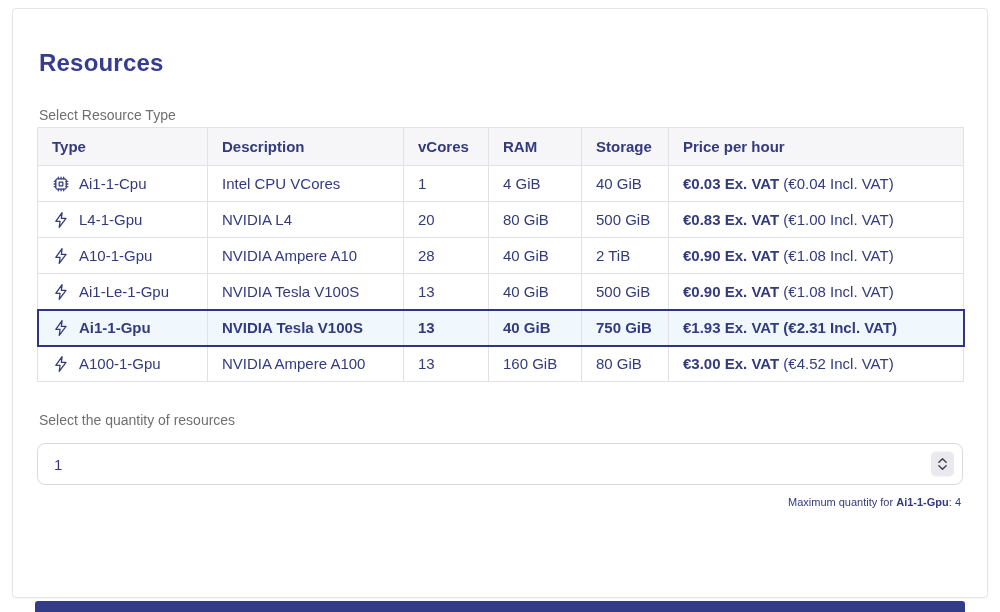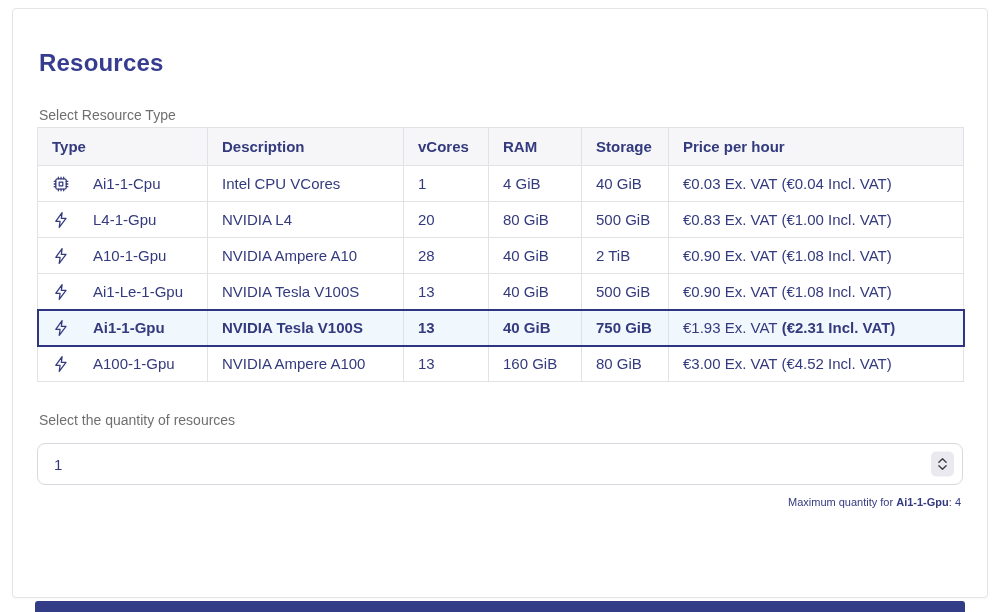--- a/index.html
+++ b/index.html
@@ -32,24 +32,24 @@
     border:1px solid var(--border-gray,#e2e2e6);
     padding:0 14px; text-align:left; overflow:hidden; white-space:nowrap;
   }
   .resource-table th {
     height:38px; background:var(--header-bg,#f6f6f8);
     font-weight:700; color:var(--navy,#333a7d);
   }
   .resource-table td { height:36px; color:var(--navy,#333a7d); background:#fff; }
   .col-type{width:170px;} .col-desc{width:196px;} .col-vcores{width:85px;}
   .col-ram{width:93px;} .col-storage{width:87px;} .col-price{width:295px;}
-  .type-cell-inner { display:flex; align-items:center; gap:23px; }
+  .type-cell-inner { display:flex; align-items:center; gap:9px; }
   .type-icon { display:inline-flex; width:18px; height:18px; flex:0 0 18px; color:var(--navy,#333a7d); }
   .type-icon svg { width:18px; height:18px; }
-  .price-ex { font-weight:400; }
+  .price-ex { font-weight:700; }
   tr.selected td { background:var(--selected-bg,#f1f8fd); font-weight:700; }
   tr.selected { outline:2px solid var(--selected-border,#2f3582); outline-offset:-1px; }
   tbody tr { cursor:pointer; }
   .qty-wrap { position:relative; margin-top:14px; width:926px; }
   .qty-input {
     width:100%; height:42px; border:1px solid var(--input-border,#d8d8de);
     border-radius:8px; padding:0 44px 0 16px; font-size:15px;
     color:var(--navy,#333a7d); background:#fff; outline:none;
     font-family:"Liberation Sans","DejaVu Sans",sans-serif;
   }

